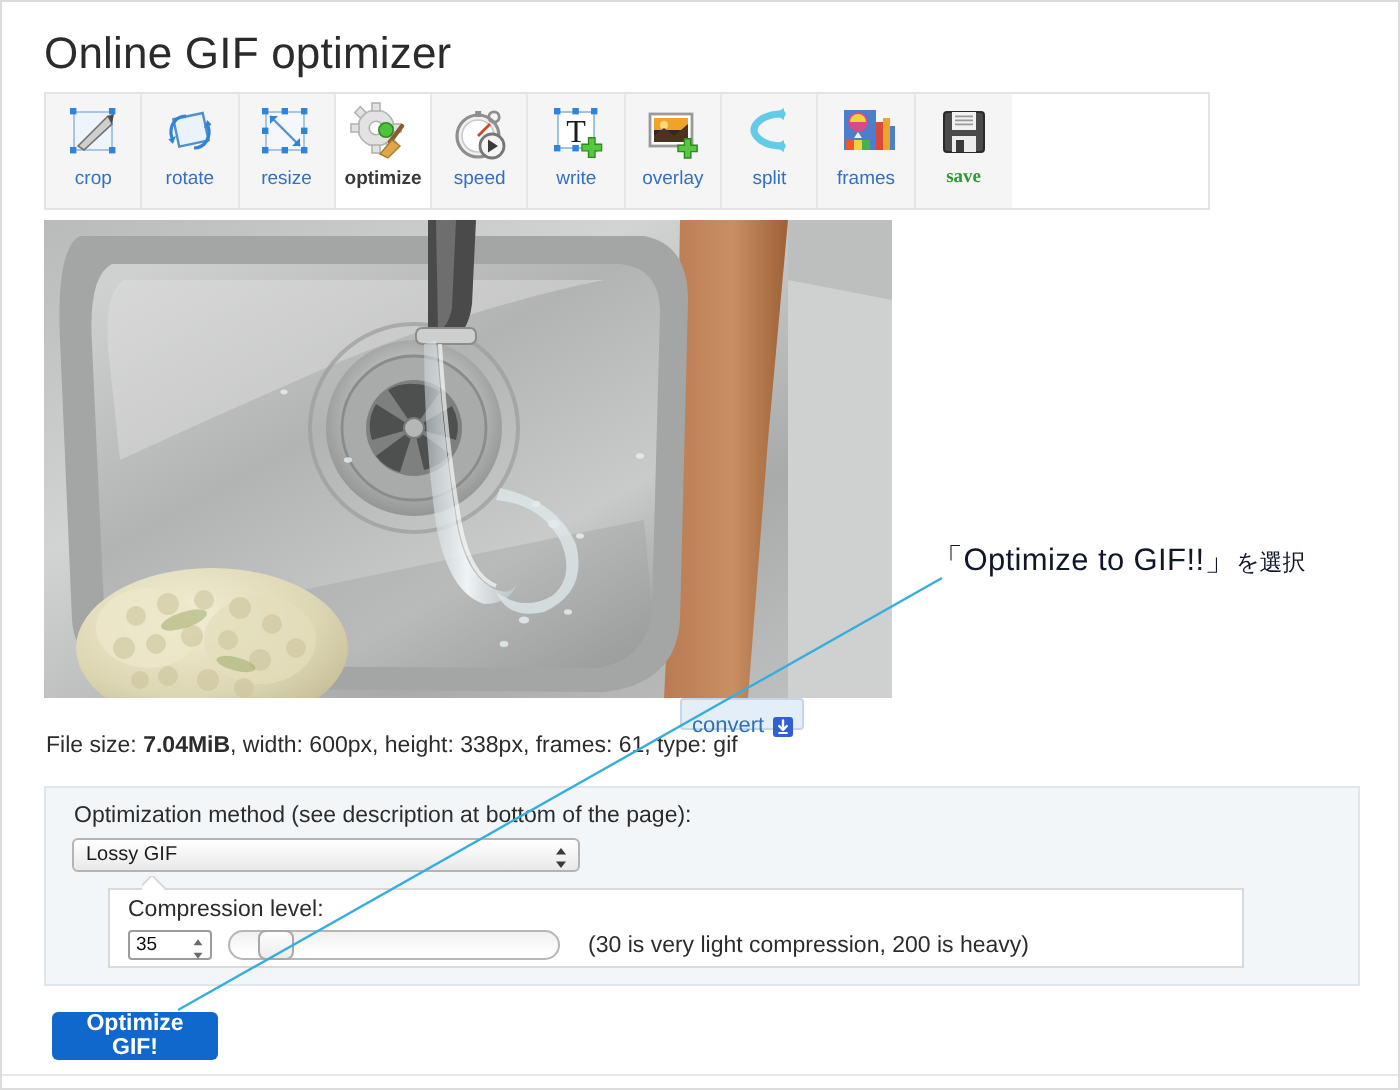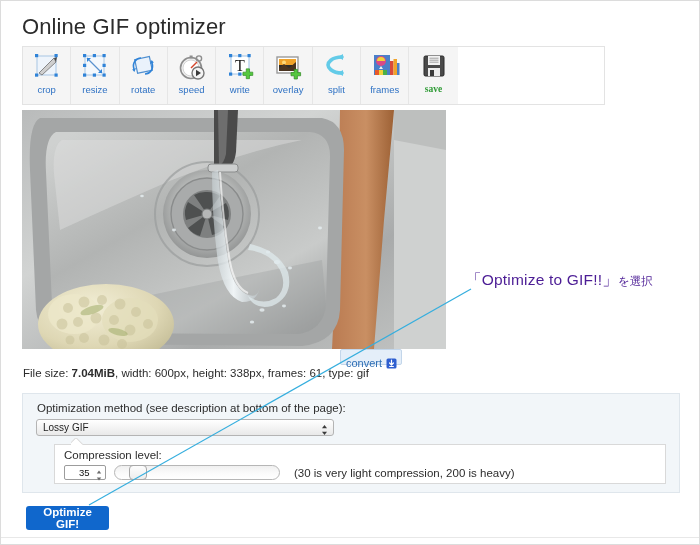--- a/index.html
+++ b/index.html
@@ -137,21 +137,21 @@
     left: 14px;
     top: 8px;
     font-size: 11.5px;
     color: #2c2c2c;
     white-space: nowrap;
   }
   #method-select {
     position: absolute;
     left: 13px;
     top: 25px;
-    width: 298px;
+    width: 254px;
     height: 17px;
     background: linear-gradient(to bottom, #ffffff 0%, #f3f3f3 55%, #e9e9e9 100%);
     border: 1px solid #b4b4b4;
     border-radius: 3px;
     box-sizing: border-box;
     display: flex;
     align-items: center;
     cursor: pointer;
   }
   #method-select .val {
@@ -166,21 +166,21 @@
     top: 2px;
     width: 7px;
     height: 12px;
   }
 
   
   #compression-box {
     position: absolute;
     left: 31px;
     top: 50px;
-    width: 612px;
+    width: 568px;
     height: 40px;
     background: #ffffff;
     border: 1px solid #d9d9d9;
     box-sizing: border-box;
   }
   #compression-box .notch {
     position: absolute;
     left: 16px;
     top: -7px;
     width: 12px;
@@ -219,21 +219,21 @@
     border: 1px solid #9c9c9c;
     border-radius: 2px;
     box-sizing: border-box;
     position: relative;
     display: flex;
     align-items: center;
   }
   #comp-number .num {
     font-size: 9.5px;
     color: #111;
-    margin-left: 14px;
+    margin-left: 3px;
   }
   #comp-number .spin {
     position: absolute;
     right: 3px;
     top: 1px;
     width: 6px;
     height: 11px;
   }
   #comp-slider {
     margin-left: 8px;
@@ -299,21 +299,21 @@
     position: absolute;
     left: 0; top: 0;
     width: 700px; height: 545px;
     pointer-events: none;
   }
   #annotation-text {
     position: absolute;
     left: 465px;
     top: 269px;
     white-space: nowrap;
-    color: #4c1d95;
+    color: #0f172a;
     font-size: 15.5px;
     letter-spacing: 0.2px;
   }
   #annotation-text .jp {
     font-size: 11.5px;
     letter-spacing: 0;
   }
 </style>
 </head>
 <body>
@@ -332,20 +332,33 @@
           <path d="M24 7 L27 6 L26 11 Z" fill="#4a4a4a"></path>
           <g fill="#2f83d8">
             <rect x="5" y="3" width="3.2" height="3.2"></rect>
               <rect x="24.5" y="3" width="3.2" height="3.2"></rect>
             <rect x="5" y="22.5" width="3.2" height="3.2"></rect>
               <rect x="24.5" y="22.5" width="3.2" height="3.2"></rect>
           </g>
         </svg>
       </span>
       <span class="lbl">crop</span>
+    </div>
+
+    <div class="tool">
+      <span class="glyph">
+        <svg viewBox="0 0 34 32" width="34" height="32">
+          <rect x="10" y="7" width="15" height="14" fill="#eaf2fb" stroke="#4f8fd0" stroke-width="1.2" transform="rotate(-12 17 14)"></rect>
+          <path d="M8 18 C6 12 10 7 15 7" fill="none" stroke="#2f83d8" stroke-width="1.6"></path>
+          <path d="M6.2 18.6 L10 17 L8.4 21 Z" fill="#2f83d8"></path>
+          <path d="M26 12 C28 18 24 23 19 23" fill="none" stroke="#2f83d8" stroke-width="1.6"></path>
+          <path d="M27.8 11.4 L24 13 L25.6 9 Z" fill="#2f83d8"></path>
+        </svg>
+      </span>
+      <span class="lbl">rotate</span>
     </div>
 
     <div class="tool">
       <span class="glyph">
         <svg viewBox="0 0 34 32" width="34" height="32">
           <rect x="7" y="5" width="19" height="19" fill="#f4f8fc" stroke="#a8c6e4" stroke-width="1"></rect>
           <line x1="9" y1="7" x2="24" y2="22" stroke="#5a92cf" stroke-width="1.2"></line>
           <path d="M24 22 L24 18 L20 22 Z" fill="#2f83d8"></path>
           <path d="M9 7 L13 7 L9 11 Z" fill="#2f83d8"></path>
           <g fill="#2f83d8">
@@ -356,33 +369,42 @@
             <rect x="14.8" y="3" width="3.2" height="3.2"></rect>
               <rect x="14.8" y="22.5" width="3.2" height="3.2"></rect>
             <rect x="5" y="12.8" width="3.2" height="3.2"></rect>
               <rect x="24.5" y="12.8" width="3.2" height="3.2"></rect>
           </g>
         </svg>
       </span>
       <span class="lbl">resize</span>
     </div>
 
-    <div class="tool">
-      <span class="glyph">
-        <svg viewBox="0 0 34 32" width="34" height="32">
-          <rect x="10" y="7" width="15" height="14" fill="#eaf2fb" stroke="#4f8fd0" stroke-width="1.2" transform="rotate(-12 17 14)"></rect>
-          <path d="M8 18 C6 12 10 7 15 7" fill="none" stroke="#2f83d8" stroke-width="1.6"></path>
-          <path d="M6.2 18.6 L10 17 L8.4 21 Z" fill="#2f83d8"></path>
-          <path d="M26 12 C28 18 24 23 19 23" fill="none" stroke="#2f83d8" stroke-width="1.6"></path>
-          <path d="M27.8 11.4 L24 13 L25.6 9 Z" fill="#2f83d8"></path>
-        </svg>
-      </span>
-      <span class="lbl">rotate</span>
-    </div>
-
+    <div class="tool active">
+      <span class="glyph">
+        <svg viewBox="0 0 34 32" width="34" height="32">
+          <g transform="translate(13,13)">
+            <circle r="9" fill="#e2e2e2" stroke="#b3b3b3" stroke-width="0.8"></circle>
+            <g fill="#e2e2e2" stroke="#b3b3b3" stroke-width="0.8">
+              <rect x="-2" y="-12.5" width="4" height="4"></rect>
+              <rect x="-2" y="8.5" width="4" height="4"></rect>
+              <rect x="-12.5" y="-2" width="4" height="4"></rect>
+              <rect x="8.5" y="-2" width="4" height="4"></rect>
+              <rect x="-9.8" y="-9.8" width="4" height="4" transform="rotate(45 -7.8 -7.8)"></rect>
+              <rect x="5.8" y="5.8" width="4" height="4" transform="rotate(45 7.8 7.8)"></rect>
+            </g>
+            <circle r="3.4" fill="#ffffff" stroke="#b3b3b3" stroke-width="0.8"></circle>
+          </g>
+          <circle cx="18" cy="14" r="3.6" fill="#4fc13a" stroke="#2f8a22" stroke-width="0.8"></circle>
+          <path d="M20 20 L26 12" stroke="#8a5a2b" stroke-width="2.2" stroke-linecap="round"></path>
+          <path d="M15 26 L21 19 L25 22 L19 28 Z" fill="#e0a64a" stroke="#a87a2f" stroke-width="0.7"></path>
+        </svg>
+      </span>
+      <span class="lbl">optimize</span>
+    </div>
 
 
     <div class="tool">
       <span class="glyph">
         <svg viewBox="0 0 34 32" width="34" height="32">
           <circle cx="16" cy="17" r="10.5" fill="#f0f0f0" stroke="#8e8e8e" stroke-width="1.6"></circle>
           <circle cx="16" cy="17" r="8" fill="#ffffff" stroke="#c9c9c9" stroke-width="0.8"></circle>
           <line x1="16" y1="17" x2="22" y2="11" stroke="#d4452a" stroke-width="1.4"></line>
           <rect x="14.6" y="4.5" width="3" height="3" fill="#8e8e8e"></rect>
           <circle cx="24" cy="7.5" r="2.6" fill="none" stroke="#8e8e8e" stroke-width="1.4"></circle>

